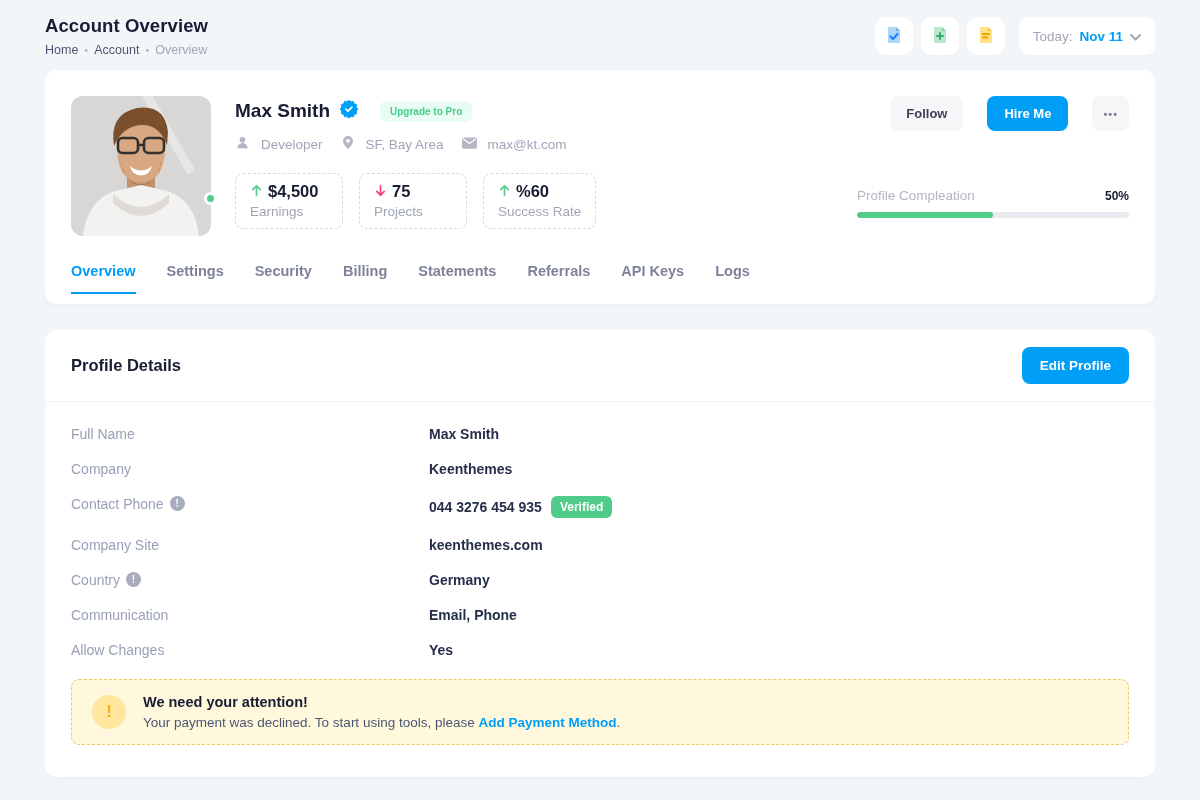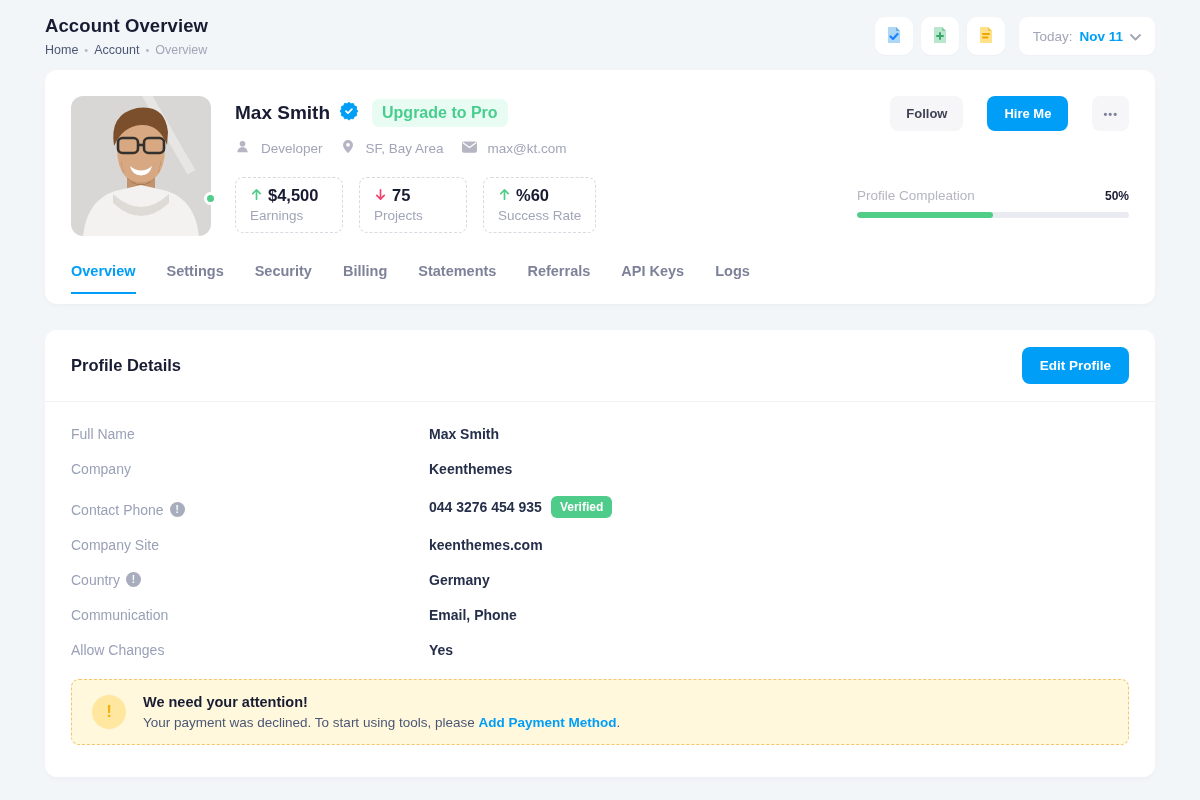--- a/index.html
+++ b/index.html
@@ -45,22 +45,22 @@
   .avatar-wrap svg { border-radius:12px; display:block; }
   .status-dot {
     position:absolute; right:-6px; top:96px; width:13px; height:13px;
     background:#50cd89; border:3px solid #fff; border-radius:50%;
   }
 
   .profile-info { flex:1; margin-left:24px; display:flex; flex-direction:column; }
   .name-row { display:flex; align-items:center; gap:9px; margin-top:3px; }
   .person-name { font-size:19px; font-weight:700; color:#181c32; }
   .badge-soft {
-    background:#e9fcf3; color:#47ce8e; font-size:16px; font-weight:700;
-    padding:5px 10px; border-radius:7px; margin-left:4px; cursor:pointer;
+    background:#e9fcf3; color:#47ce8e; font-size:10px; font-weight:700;
+    padding:5px 10px; border-radius:7px; margin-left:12px; cursor:pointer;
   }
   .meta-row { display:flex; align-items:center; gap:18px; margin-top:12px; }
   .meta-item { display:flex; align-items:center; gap:11px; color:#a1a5b7; font-size:13.5px; cursor:pointer; }
 
   .stats-row { display:flex; gap:16px; margin-top:20px; }
   .stat-box {
     border:1px dashed #d8dae2; border-radius:8px; padding:8px 14px 9px 14px; min-width:108px;
   }
   .stat-value { display:flex; align-items:center; gap:5px; font-size:16.5px; font-weight:700; color:#181c32; }
   .stat-label { margin-top:3px; font-size:13.5px; color:#a1a5b7; }
@@ -88,21 +88,21 @@
   
   .card-details { margin-top:26px; height:447px; display:flex; flex-direction:column; }
   .details-header {
     display:flex; justify-content:space-between; align-items:center;
     padding:16px 26px; border-bottom:1px solid #f1f1f4; min-height:72px;
   }
   .details-title { font-size:16.5px; font-weight:700; color:#181c32; }
   .btn-edit { background:#009ef7; color:#fff; padding:11px 18px; font-size:13.5px; }
 
   .details-body { padding:14px 26px 0 26px; }
-  .detail-row { display:flex; align-items:flex-end; padding:9.5px 0; }
+  .detail-row { display:flex; align-items:flex-start; padding:9.5px 0; }
   .detail-label { width:358px; color:#99a1b7; font-size:14px; display:flex; align-items:center; gap:6px; }
   .detail-value { font-size:14px; font-weight:700; color:#252f4a; display:flex; align-items:center; gap:9px; }
   .info-dot {
     width:15px; height:15px; border-radius:50%; background:#a8adbd; color:#fff;
     font-size:10px; font-weight:700; display:inline-flex; align-items:center; justify-content:center;
     cursor:pointer;
   }
   .badge-verified {
     background:#4fcb8a; color:#fff; font-size:12px; font-weight:700;
     padding:4px 9px; border-radius:6px;

